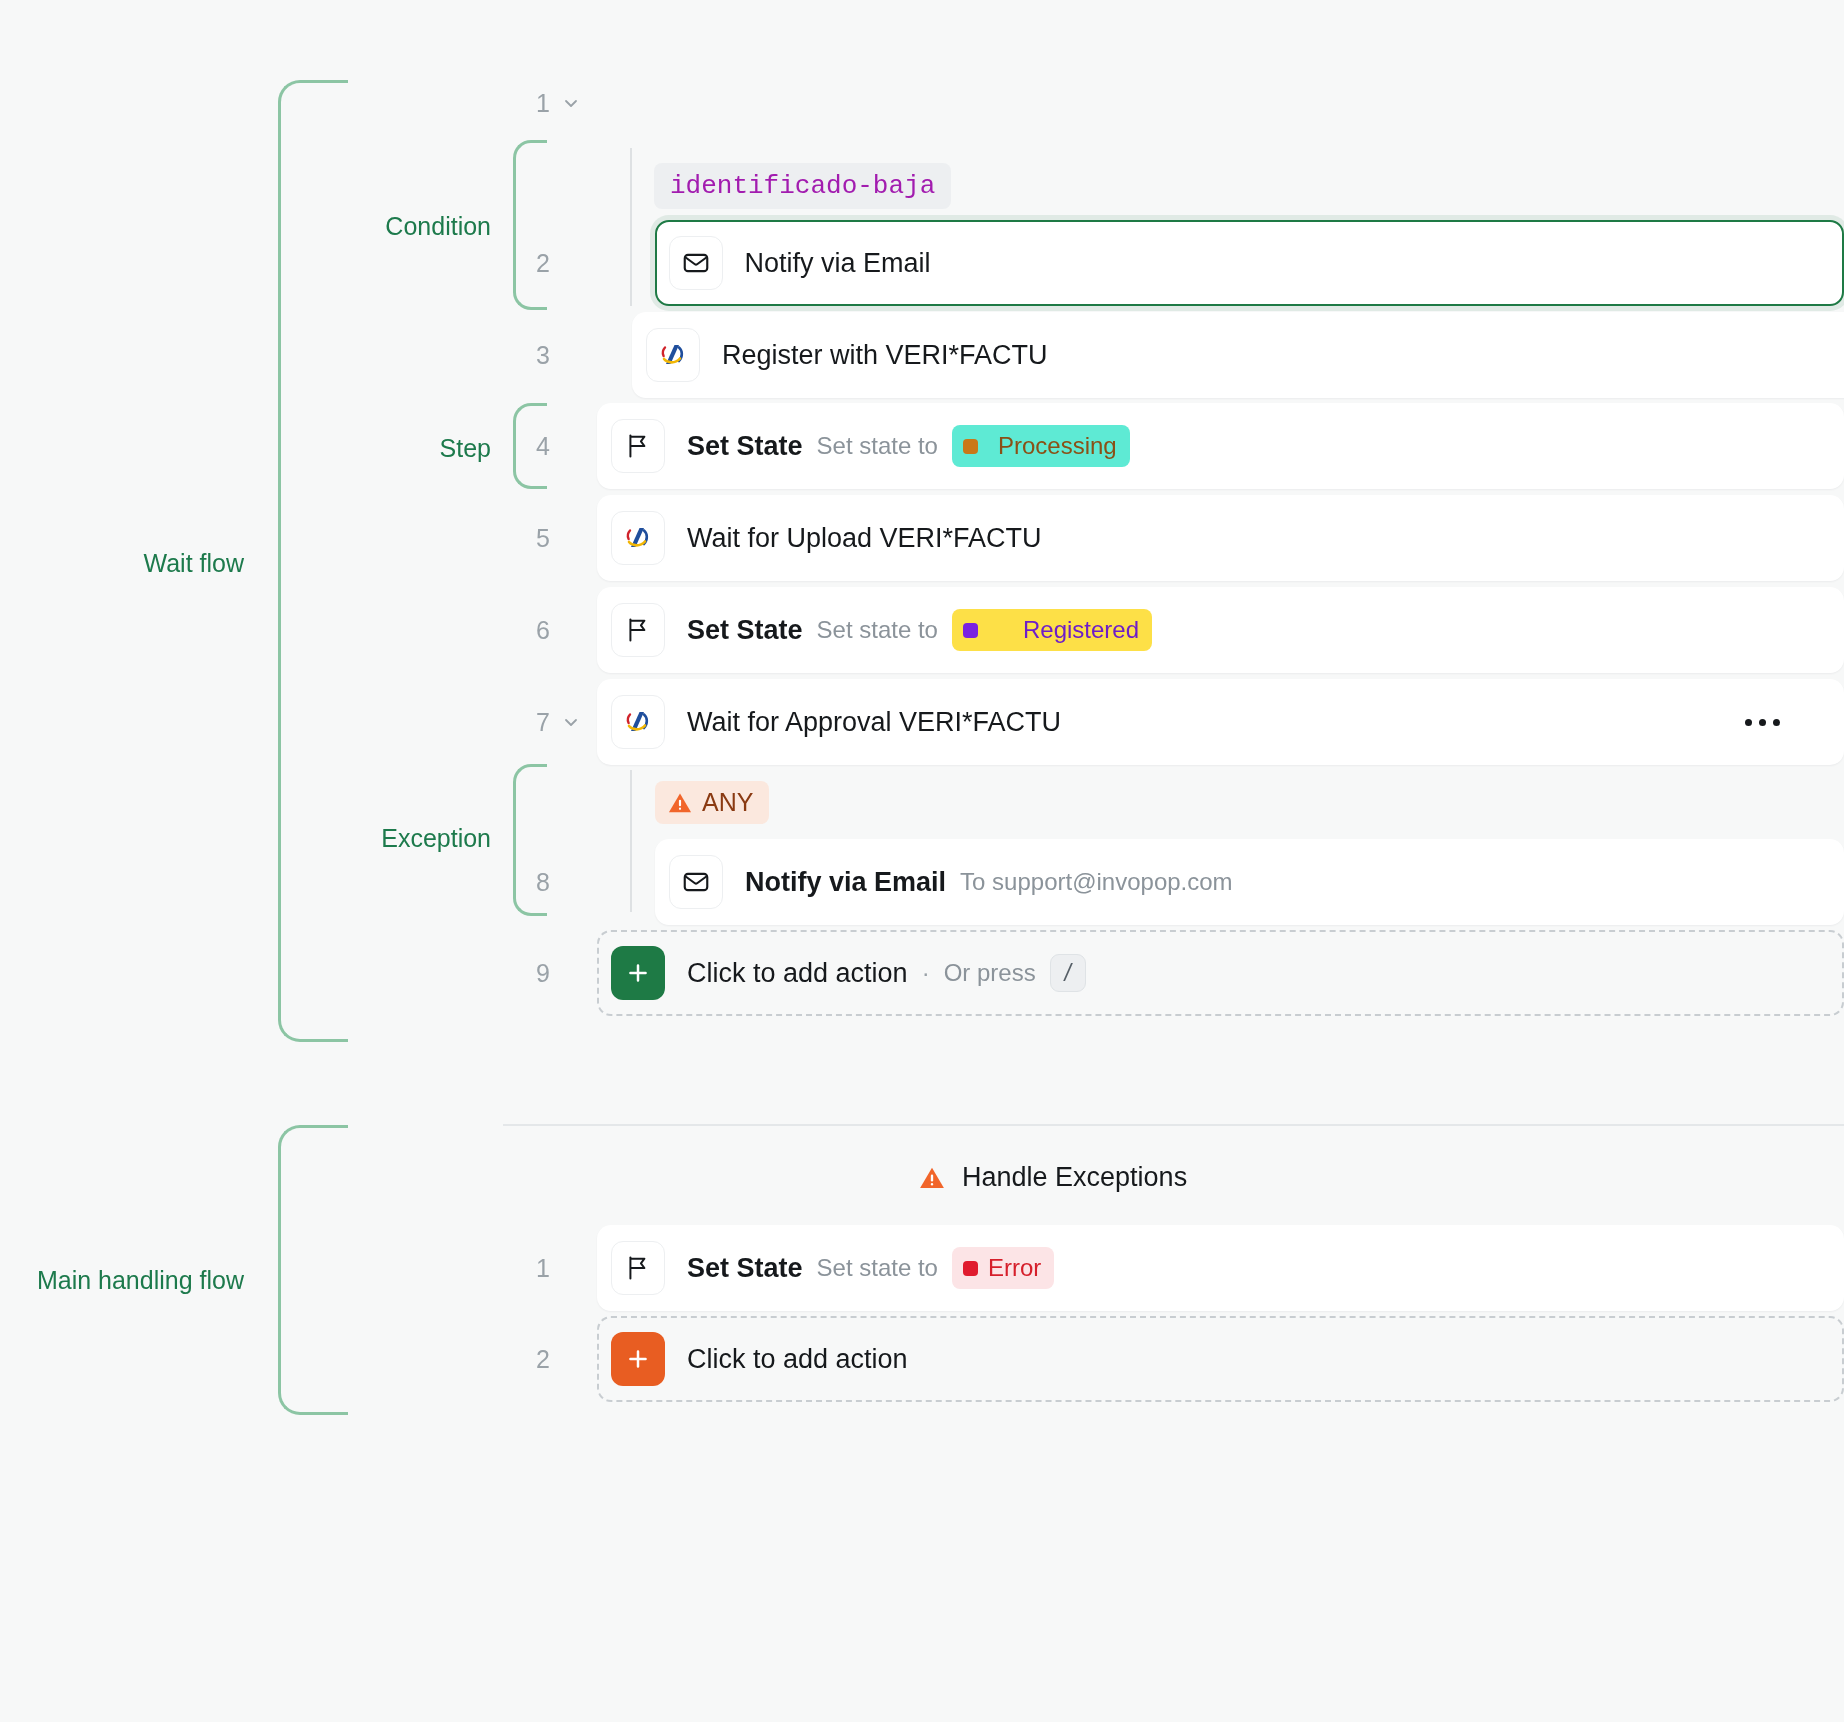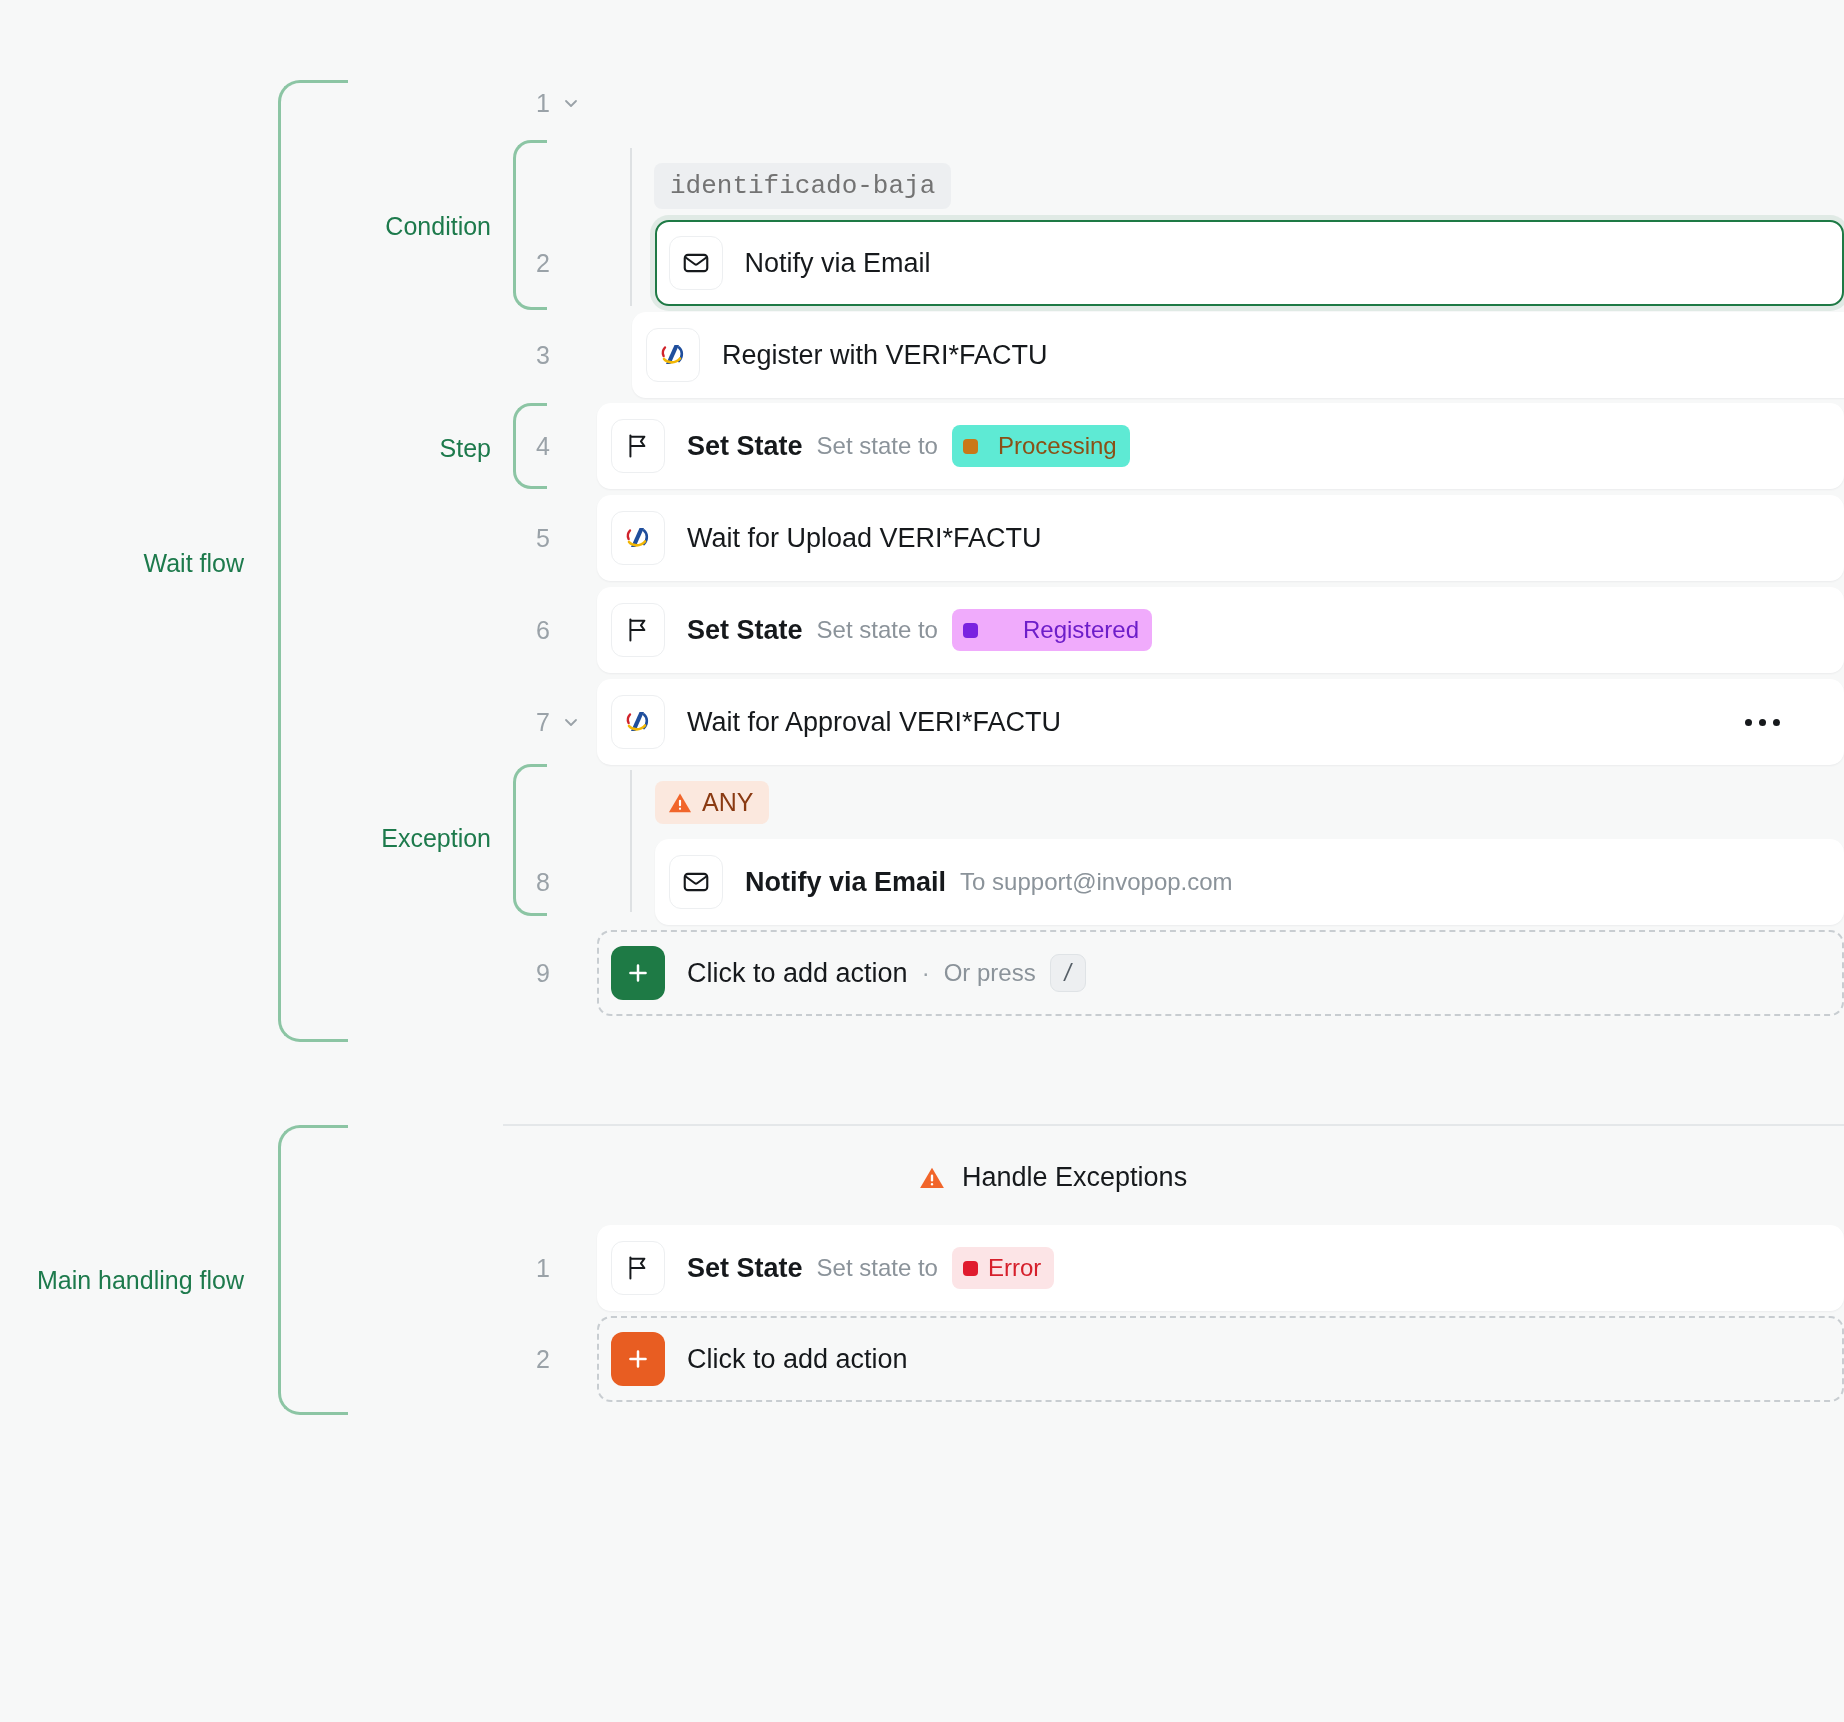--- a/index.html
+++ b/index.html
@@ -142,21 +142,21 @@
     padding: 7px 13px 7px 11px;
     font-size: 24px;
     margin-left: 14px;
     white-space: nowrap;
   }
   .state-dot { width: 15px; height: 15px; border-radius: 4px; flex: 0 0 auto; }
 
   .code-chip {
     position: absolute;
     background: #EDEFF1;
-    color: #737373;
+    color: #a21caf;
     border-radius: 8px;
     padding: 8px 16px;
     font-family: "Liberation Mono", monospace;
     font-size: 26px;
     white-space: nowrap;
   }
 
   .any-chip {
     position: absolute;
     background: #FBE8DE;
@@ -311,21 +311,21 @@
   <div class="row-num" style="left:510px; top:587px;">6</div>
   <div class="card" style="left:597px; top:587px; width:1247px;">
     <span class="icon-tile">
       <svg width="28" height="28" viewBox="0 0 24 24" fill="none">
         <path d="M5.5 3v18" stroke="#16191C" stroke-width="1.7" stroke-linecap="round"></path>
         <path d="M5.5 4h12l-3 4 3 4h-12" stroke="#16191C" stroke-width="1.7" stroke-linejoin="round"></path>
       </svg>
     </span>
     <span class="title bold">Set State</span>
     <span class="subtle">Set state to</span>
-    <span class="state-badge" style="background:#f0abfc; color:#6D1DC9;gap:45px;">
+    <span class="state-badge" style="background:#fde047; color:#6D1DC9;gap:45px;">
       <i class="state-dot" style="background:#7A22E0;"></i>
       <span>Registered</span>
     </span>
   </div>
 
   <div class="row-num" style="left:510px; top:679px;">7</div>
   <div class="chevron" style="left:560px; top:679px;">
     <svg width="20" height="20" viewBox="0 0 20 20" fill="none">
         <path d="M5 8l5 5 5-5" stroke="#9AA2A8" stroke-width="1.8" stroke-linecap="round" stroke-linejoin="round"></path>
       </svg>

